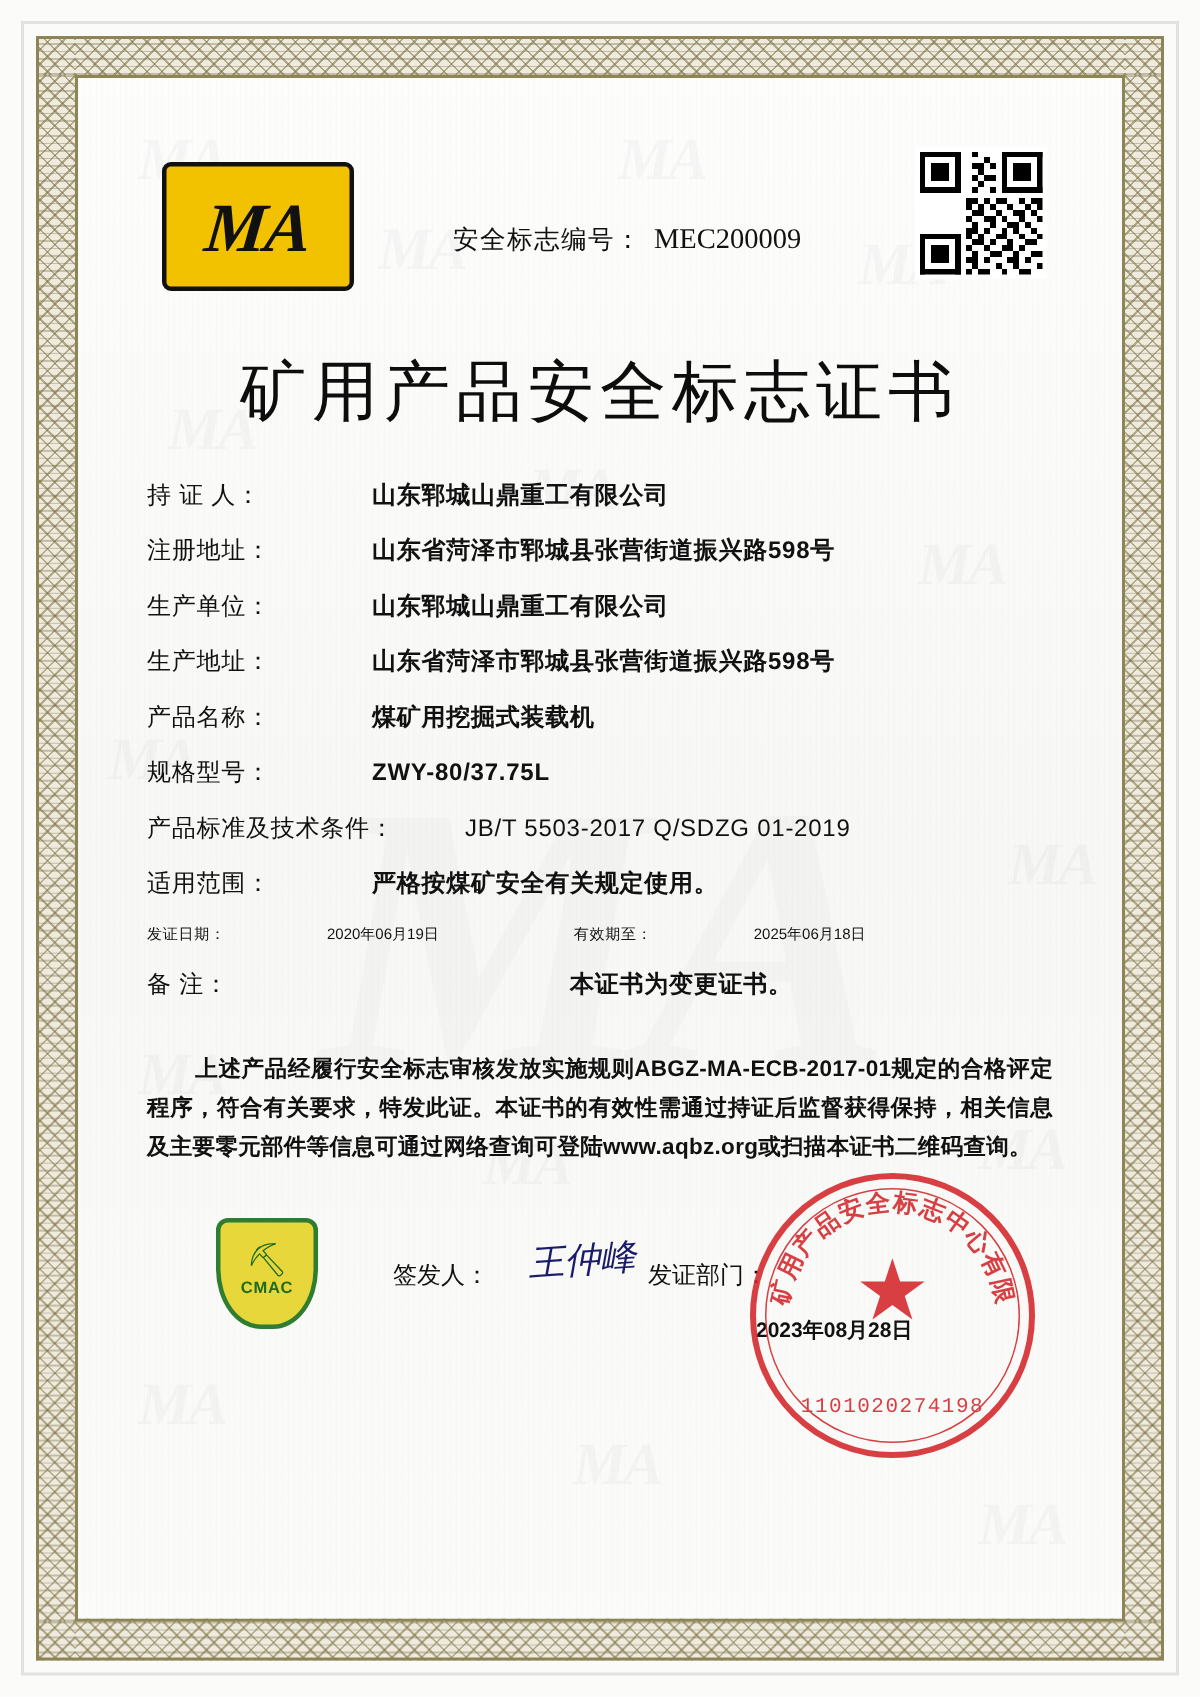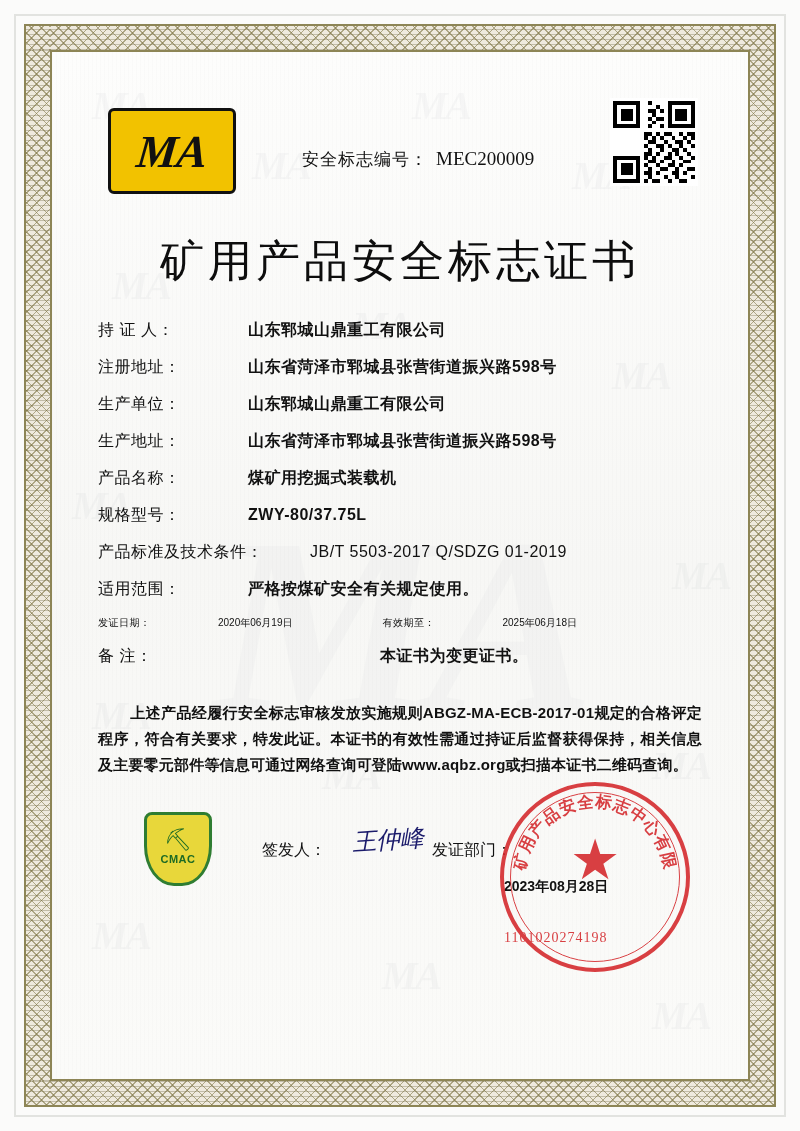--- a/index.html
+++ b/index.html
@@ -336,24 +336,24 @@
     transform: translateX(-50%);
     font-size: 56px;
     color: #d4262a;
     line-height: 1;
   }
   .seal .num {
     position: absolute;
     left: 0;
     right: 0;
     bottom: 22px;
-    text-align: left;
+    text-align: center;
     color: #d4262a;
     font-size: 14px;
-    font-family: Liberation Serif, serif;
+    font-family: Liberation Mono, monospace;
     letter-spacing: 1px;
   }
   .seal .arc {
     position: absolute;
     inset: 0;
   }
   .seal .arc text {
     fill: #d4262a;
     font-size: 17px;
     font-family: "Liberation Serif", serif;

